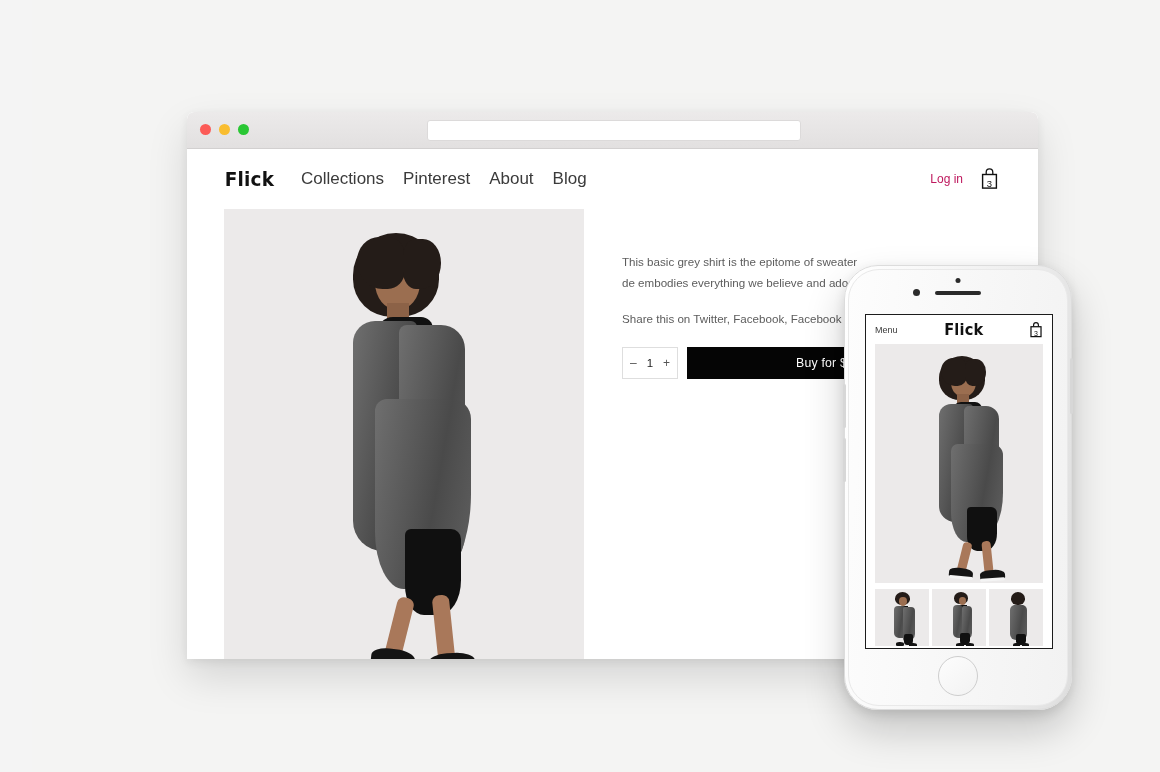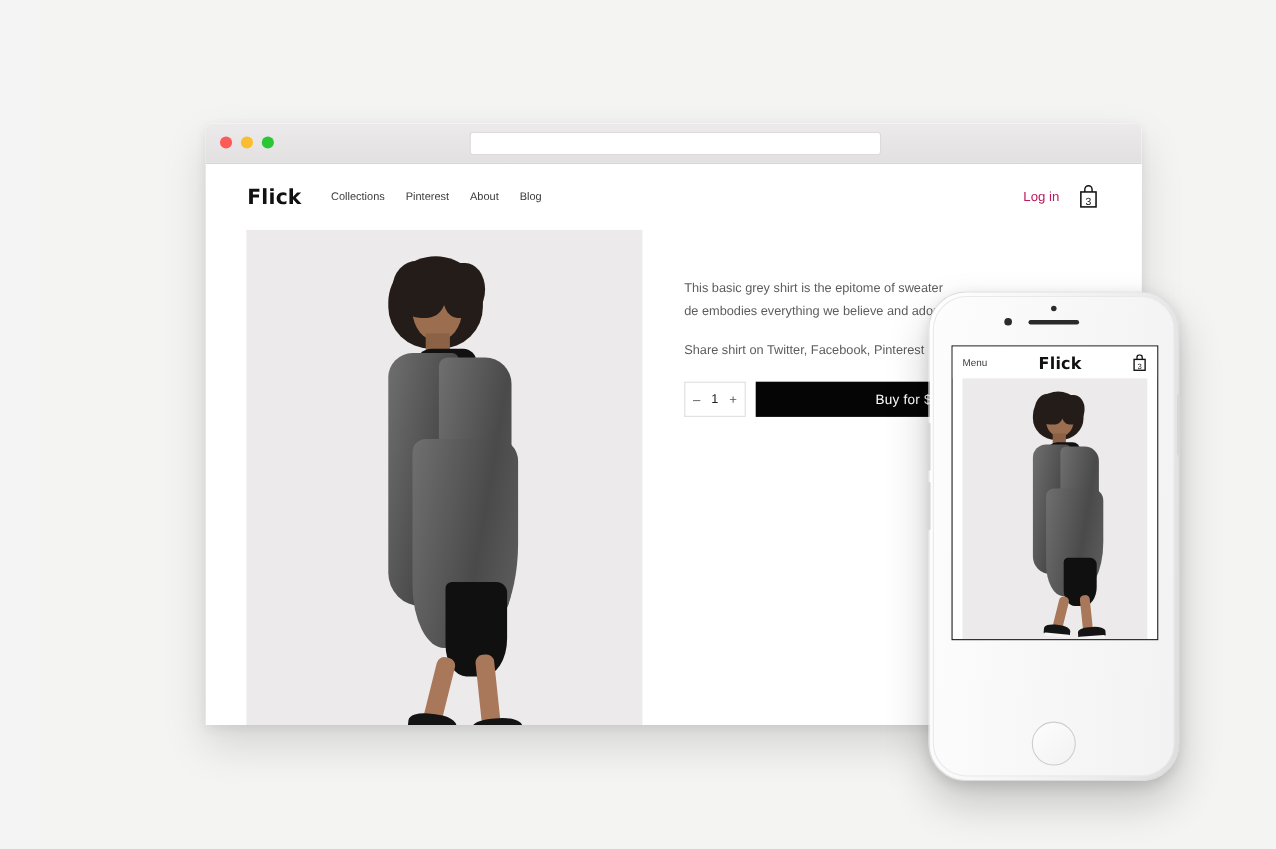--- a/index.html
+++ b/index.html
@@ -94,21 +94,21 @@
     color: #111;
     margin-right: 26px;
     transform: scaleX(0.97);
   }
   .nav {
     display: flex;
     gap: 19px;
     align-items: center;
   }
   .nav-link {
-    font-size: 10px;
+    font-size: 17px;
     color: #3b3b3b;
     text-decoration: none;
     white-space: nowrap;
   }
   .header-right {
     margin-left: auto;
     display: flex;
     align-items: center;
     gap: 17px;
   }
@@ -337,21 +337,21 @@
     border: 1.5px solid #cecece;
     background: linear-gradient(140deg,#fdfdfd,#f2f2f2);
     box-sizing: border-box;
   }
 
   .phone-screen {
     position: absolute;
     left: 20px;
     top: 48px;
     width: 188px;
-    height: 268px;
+    height: 335px;
     background: #fff;
     border: 1px solid #1c1c1c;
     box-sizing: border-box;
     overflow: hidden;
   }
   .m-header {
     height: 29px;
     display: flex;
     align-items: center;
     padding: 0 9px;
@@ -469,21 +469,21 @@
 
           <div class="shoe" style="left:92px; top:420px; width:44px; height:20px; transform:rotate(6deg);"></div>
 
           <div class="shoe" style="left:150px; top:424px; width:46px; height:19px; transform:rotate(-4deg);"></div>
 
         </div>
       </div>
 
       <div class="product-info">
         <p class="product-desc">This basic grey shirt is the epitome of sweater de  embodies everything we believe and adore.</p>
-        <p class="product-share">Share shirt on Twitter, Facebook, Pinterest</p>
+        <p class="product-share">Share this on Twitter, Facebook, Facebook</p>
         <div class="buy-row">
           <div class="qty">
             <button class="qty-btn">–</button>
             <span class="qty-val">1</span>
             <button class="qty-btn">+</button>
           </div>
           <button class="buy-btn">Buy for $</button>
         </div>
       </div>
 

